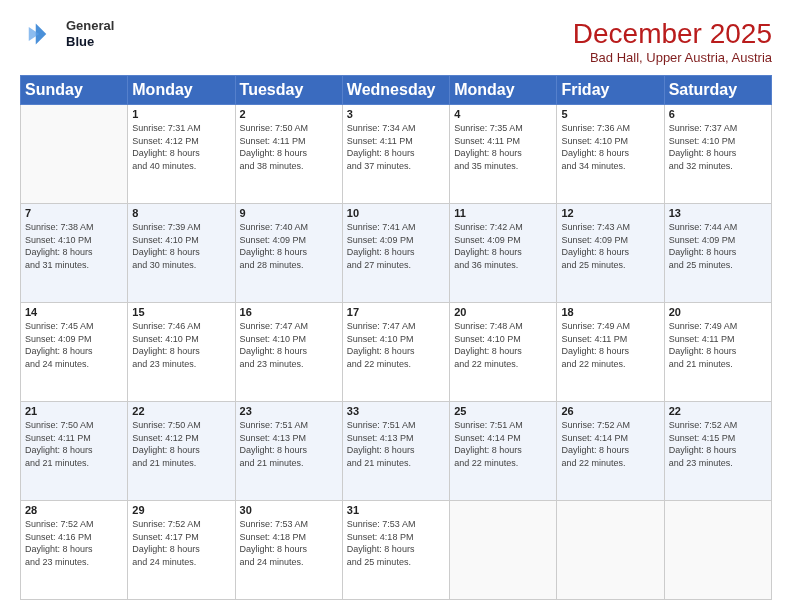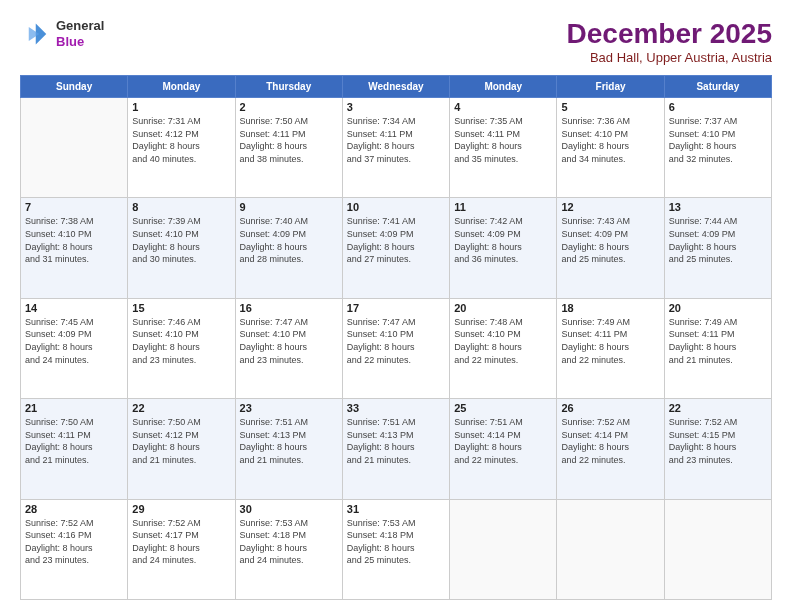--- a/index.html
+++ b/index.html
@@ -19,59 +19,59 @@
     }
     .header {
       display: flex;
       justify-content: space-between;
       align-items: flex-start;
       margin-bottom: 10px;
     }
     .logo {
       display: flex;
       align-items: center;
-      gap: 8px;
+      gap: 18px;
     }
     .logo-text {
       font-size: 13px;
       font-weight: bold;
       color: #333;
       line-height: 1.2;
     }
-    .logo-blue { color: #a21caf; }
+    .logo-blue { color: #0f172a; }
     .logo-icon {
       width: 28px;
       height: 28px;
     }
     .title-block {
       text-align: right;
     }
     .month-title {
       font-size: 28px;
-      font-weight: bold;
-      color: #701a75;
+      font-weight: normal;
+      color: #b91c1c;
     }
     .subtitle {
       font-size: 13px;
       color: #7f1d1d;
     }
     .calendar {
       flex: 1;
       border: 1px solid #ccc;
       border-collapse: collapse;
       width: 100%;
       table-layout: fixed;
     }
     .calendar th {
       background: #3a6bbf;
       color: #fff;
-      font-size: 10px;
+      font-size: 16px;
       font-weight: bold;
       padding: 5px 4px;
-      text-align: center;
+      text-align: left;
       border: 1px solid #5580cc;
       margin-left: 20px;
     }
     .calendar td {
       border: 1px solid #ccc;
       vertical-align: top;
       padding: 3px 4px;
       font-size: 9.5px;
       color: #333;
       height: 80px;
@@ -113,21 +113,21 @@
       <div class="month-title">December 2025</div>
       <div class="subtitle">Bad Hall, Upper Austria, Austria</div>
     </div>
   </div>
 
   <table class="calendar">
     <thead>
       <tr id="weekday-header">
           <th>Sunday</th>
           <th>Monday</th>
-          <th>Thursday</th>
+          <th>Tuesday</th>
           <th>Wednesday</th>
           <th>Monday</th>
           <th>Friday</th>
           <th>Saturday</th>
         </tr>
     </thead>
     <tbody id="calendar-body">
         <tr>
           <td class="empty"></td>
           <td>

